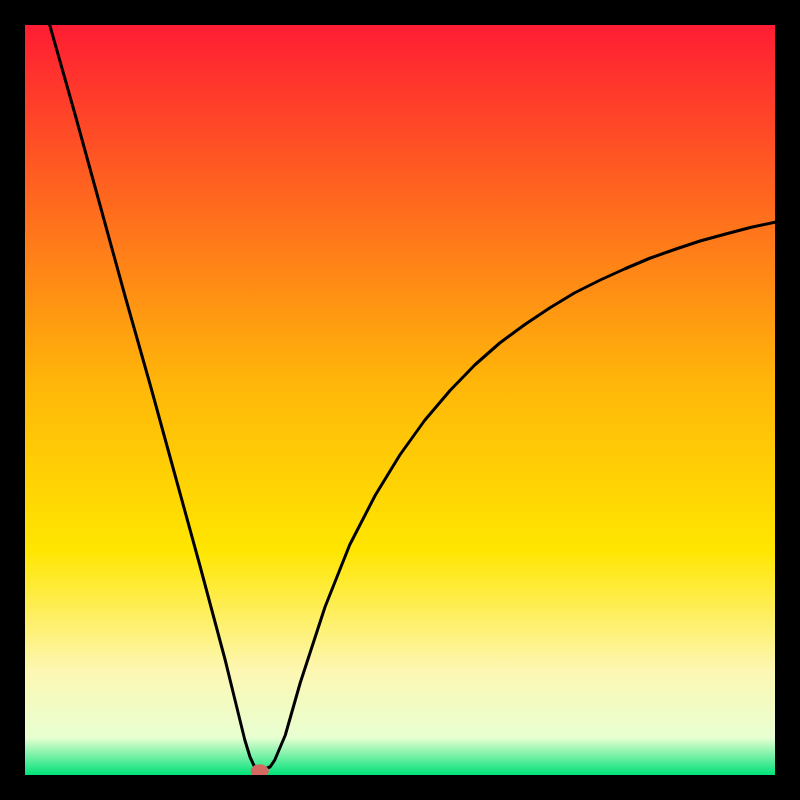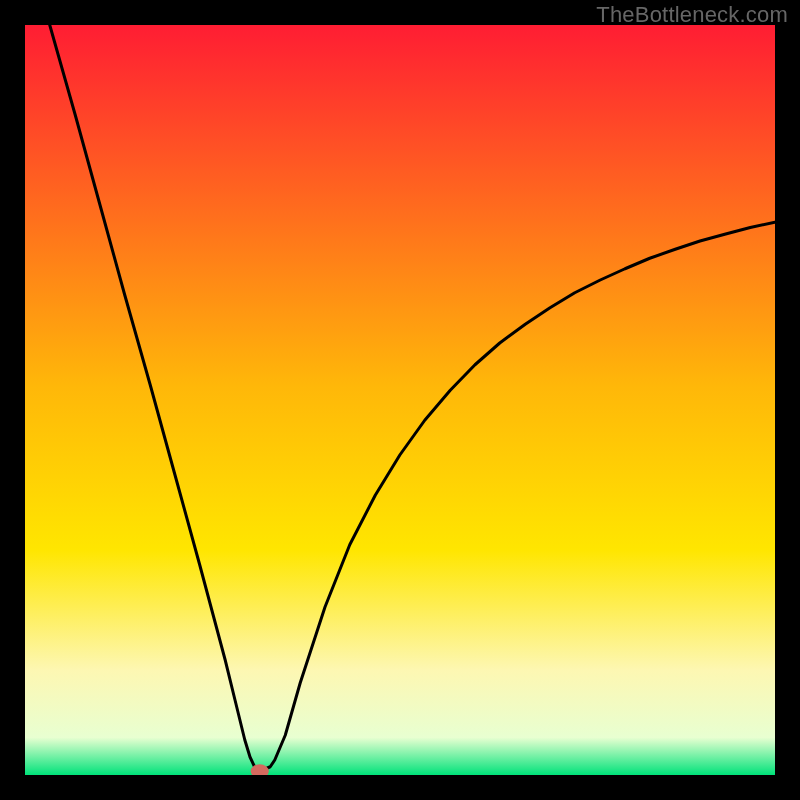--- a/index.html
+++ b/index.html
@@ -37,21 +37,20 @@
   .plot svg {
     display: block;
     width: 750px;
     height: 750px;
   }
 </style>
 </head>
 <body>
 
 <div class="frame">
-  <div class="watermark">TheBottleneck.com</div>
 
   <div class="plot">
     <svg id="chart-svg" viewBox="0 0 750 750" preserveAspectRatio="none">
       <defs>
         <linearGradient id="bg-grad" x1="0" y1="0" x2="0" y2="1">
             <stop offset="0%" stop-color="#ff1d33"></stop>
             <stop offset="48%" stop-color="#ffb709"></stop>
             <stop offset="70%" stop-color="#ffe600"></stop>
             <stop offset="86%" stop-color="#fdf7b2"></stop>
             <stop offset="95%" stop-color="#e8ffd1"></stop>

